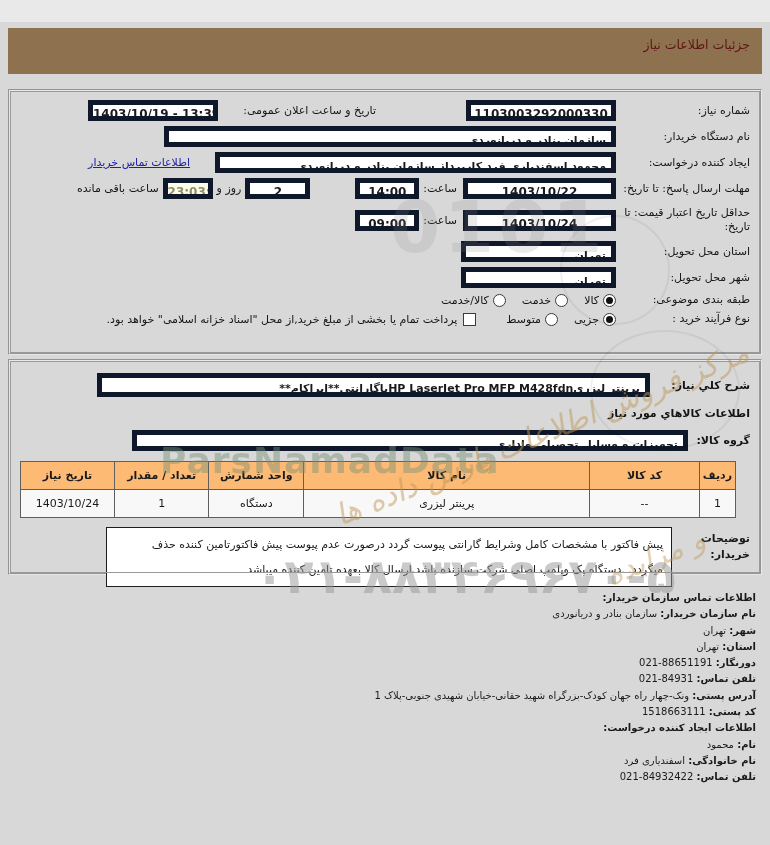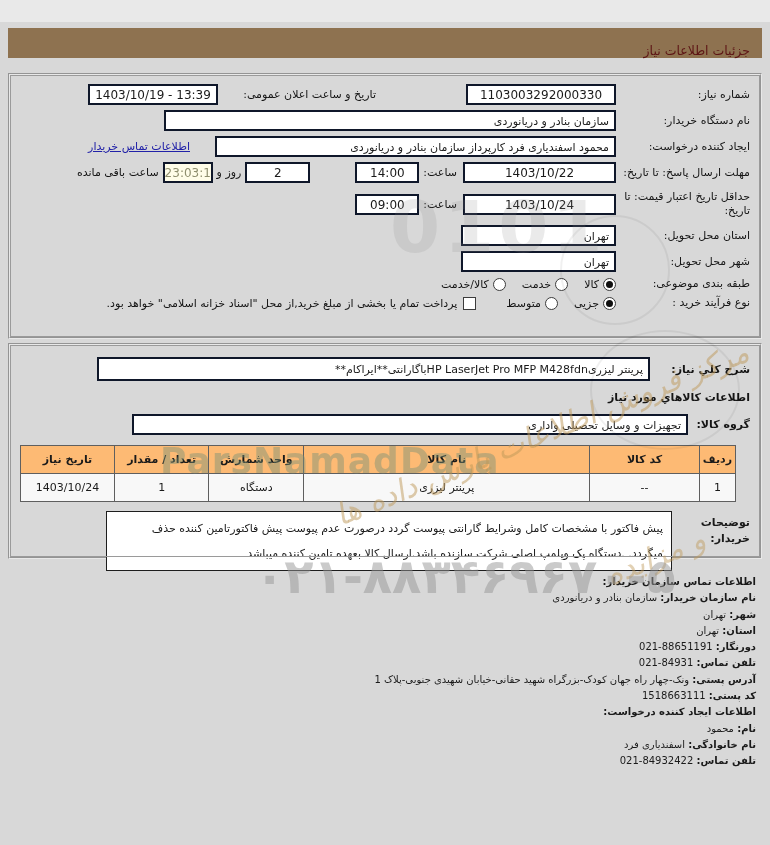--- a/index.html
+++ b/index.html
@@ -1,30 +1,30 @@
 <!DOCTYPE html>
 <html lang="fa" dir="rtl"><head>
 <meta charset="utf-8">
 <style>
   * { margin:0; padding:0; box-sizing:border-box; }
   html,body { width:770px; height:845px; overflow:hidden; }
   body { background:#d8d8d8; font-family:"DejaVu Sans", sans-serif; color:#1a1a1a; font-size:11px; }
   .page { position:relative; width:770px; height:845px; }
   .topstrip { height:22px; background:#e9e9e9; }
-  .titlebar { margin:6px 8px 0 8px; height:30px; background:#8e7250; color:#5d1515;
-              line-height:30px; padding:8px 12px; font-size:12.5px; }
+  .titlebar { margin:6px 8px 0 8px; height:46px; background:#8e7250; color:#5d1515;
+              line-height:30px; padding:2px 12px; font-size:12.5px; }
   .sec { margin:0 8px; border:2px groove #e8e8e8; outline:1px solid #9a9a9a; outline-offset:-3px;
          padding:9px 10px 6px 8px; background:#d8d8d8; position:relative; }
   .sec1 { margin-top:15px; height:266px; }
   .sec2 { margin-top:4px; height:216px; }
   .frow { display:flex; align-items:center; margin-bottom:5px; }
   .lblcol { width:134px; flex:none; line-height:14px; }
   .lbl { color:#151515; }
-  .box { background:#ffffff; border:2px solid #0f172a; height:21px; line-height:19px;
-         display:inline-block; flex:none; overflow:hidden; white-space:nowrap; }
+  .box { background:#ffffff; border:5px solid #0f172a; height:21px; line-height:19px;
+         display:inline-block; flex:none; overflow:hidden; white-space:nowrap;font-weight:bold; }
   .num { direction:ltr; text-align:center; font-size:12px; }
   .fa  { text-align:right; padding:0 5px; }
   .cnt { background:#fffde8; color:#8f8f6e; }
   .w150{width:150px}.w130{width:130px}.w452{width:452px}.w401{width:401px}
   .w153{width:153px}.w64{width:64px}.w65{width:65px}.w50{width:50px}.w155{width:155px}
   .gap90{width:90px;flex:none}.gap45{width:45px;flex:none}.gap25{width:25px;flex:none}
   .gap6{width:6px;flex:none}.gap4{width:4px;flex:none}.gap16{width:16px;flex:none}.gap30{width:30px;flex:none}
   .link { color:#2121a8; text-decoration:underline; cursor:pointer; }
   .radio { width:13px; height:13px; border:1px solid #3c3c3c; border-radius:50%; background:#fff;
            display:inline-block; flex:none; position:relative; margin-left:4px; }

